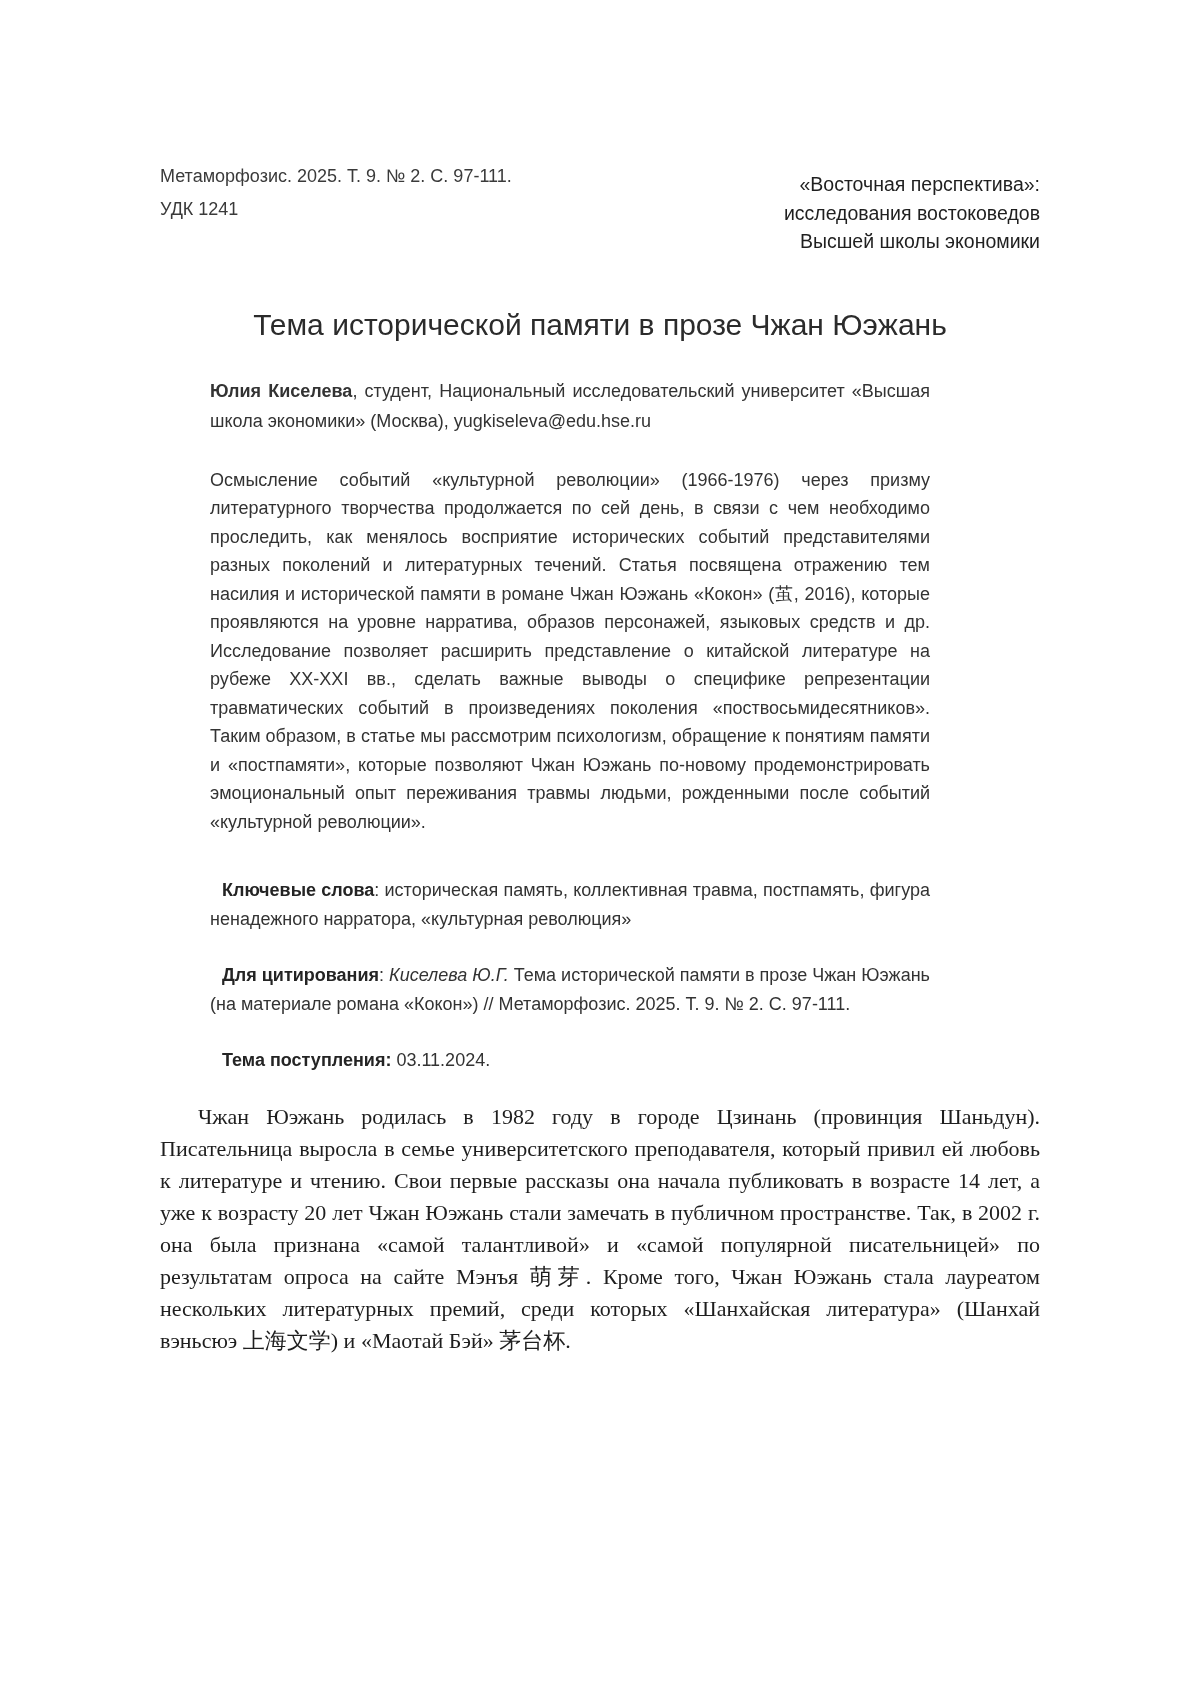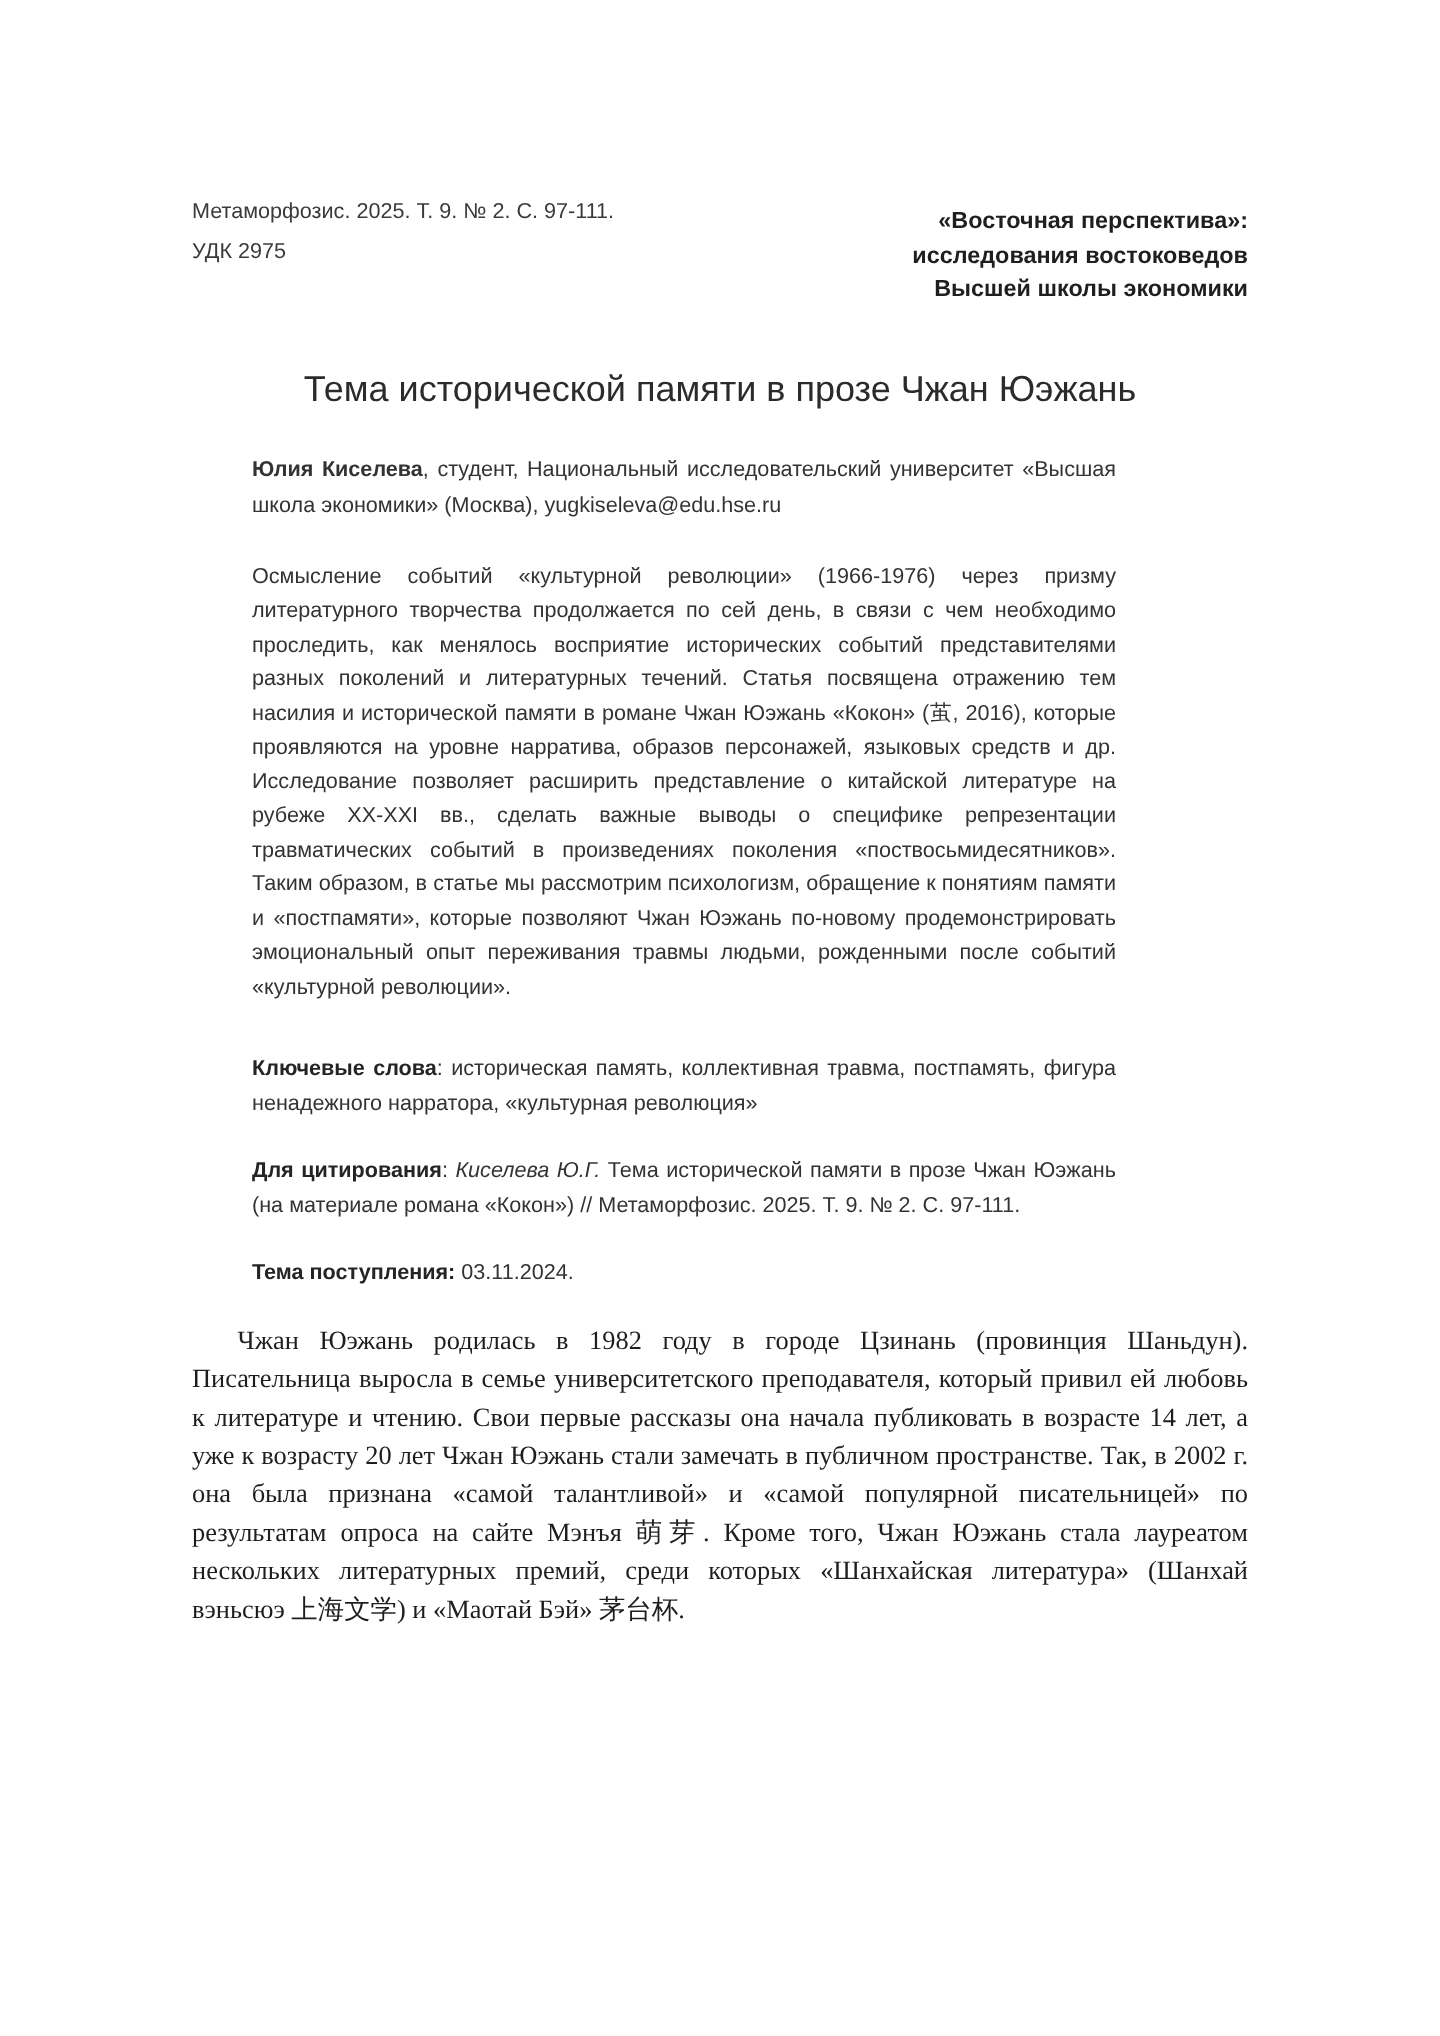--- a/index.html
+++ b/index.html
@@ -22,21 +22,21 @@
   }
   .meta {
     font-size: 18px;
     line-height: 33px;
     color: #3a3a3a;
     white-space: nowrap;
   }
   .series {
     font-size: 19.5px;
     line-height: 28.5px;
-    font-weight: 700;
+    font-weight: 400;
     text-align: right;
     color: #1f1f1f;
     margin-top: 10px;
     white-space: nowrap;
   }
   .title {
     margin: 52px 0 0 0;
     text-align: center;
     font-size: 30px;
     font-weight: 400;
@@ -56,21 +56,21 @@
     line-height: 28.5px;
     text-align: justify;
     color: #333333;
   }
   .author { margin-top: 34px; line-height: 30px; }
   .author .name { font-weight: 700; }
   .abstract { margin-top: 30px; }
   .keywords { margin-top: 40px; }
   .citation { margin-top: 28px; }
   .received { margin-top: 28px; }
-  .lbl { font-weight: 700; color: #242424; }
+  .lbl { font-weight: 700; color: #242424; margin-left: 12px; }
   .it { font-style: italic; }
   .section-heading {
     margin-top: 56px;
     text-align: center;
     font-size: 22.5px;
     font-weight: 400;
     color: #2b2b2b;
   }
   .body-text {
     margin-top: 26px;
@@ -83,21 +83,21 @@
   }
 </style>
 </head>
 <body>
 
 <div class="page">
 
   <div class="header-row">
     <div class="meta">
       <div>Метаморфозис. 2025. Т. 9. № 2. С. 97-111.</div>
-      <div>УДК 2975</div>
+      <div>УДК 1241</div>
     </div>
     <div class="series">
       <div>«Восточная перспектива»:</div>
       <div>исследования востоковедов</div>
       <div>Высшей школы экономики</div>
     </div>
   </div>
 
   <h1 class="title">Тема исторической памяти в прозе Чжан Юэжань</h1>
 

